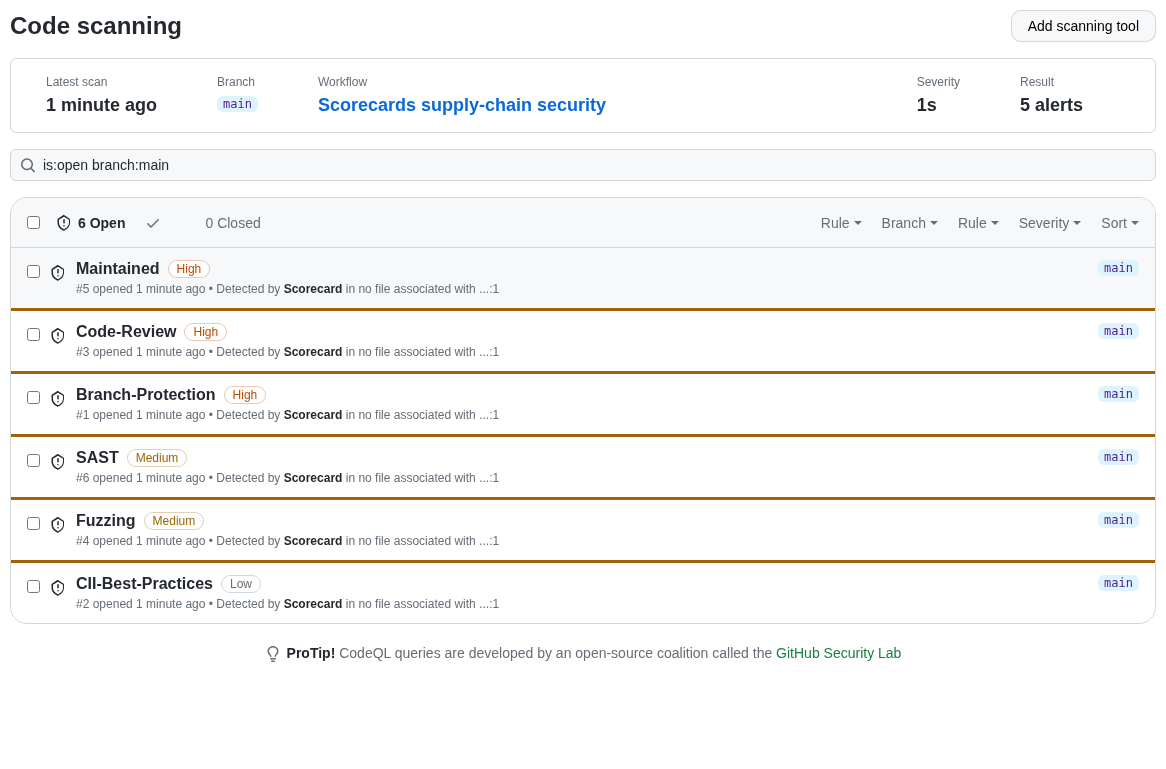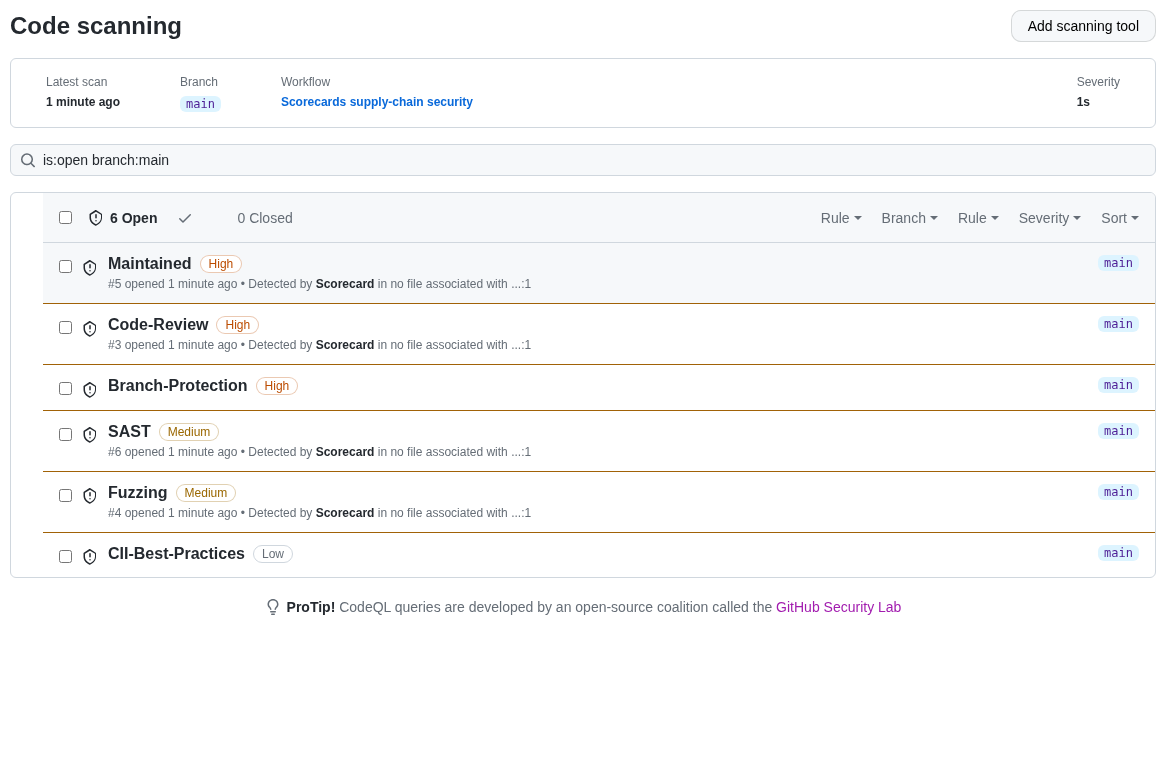--- a/index.html
+++ b/index.html
@@ -3,52 +3,52 @@
 <meta charset="utf-8">
 <style>
 * { box-sizing: border-box; margin: 0; padding: 0; }
 body { font-family: -apple-system, BlinkMacSystemFont, "Segoe UI", Helvetica, Arial, sans-serif; color: #24292f; font-size: 14px; background: #fff; padding: 10px; }
 .header { display: flex; justify-content: space-between; align-items: center; margin-bottom: 16px; }
 .page-title { font-size: 24px; font-weight: 600; }
 .btn { padding: 5px 16px; font-size: 14px; font-weight: 500; border: 1px solid rgba(27,31,36,0.15); border-radius: 10px; background: #f6f8fa; cursor: pointer; line-height: 20px; }
 .summary-box { border: 1px solid #d0d7de; border-radius: 6px; padding: 16px 35px; display: flex; gap: 60px; margin-bottom: 16px; }
 .summary-item { display: flex; flex-direction: column; gap: 6px; }
 .summary-label { color: #656d76; font-size: 12px; }
-.summary-value { font-weight: 600; font-size: 12px; }
+.summary-value { font-weight: 600; font-size: 18px; }
 .summary-value.link { color: #0969da; cursor: pointer; }
 .branch-badge { font-family: ui-monospace, SFMono-Regular, monospace; font-size: 12px; background: #ddf4ff; color: #4c1d95; padding: 1px 6px; border-radius: 6px; font-weight: 400; }
 .search-box { position: relative; margin-bottom: 16px; }
 .search-icon { position: absolute; left: 10px; top: 50%; transform: translateY(-50%); color: #656d76; }
 .search-input { width: 100%; padding: 7px 12px 7px 32px; border: 1px solid #d0d7de; border-radius: 6px; background: #f6f8fa; font-size: 14px; color: #24292f; }
-.list-box { border: 1px solid #d0d7de; border-radius: 6px; overflow: hidden; padding-left: 32px; }
+.list-box { border: 1px solid #d0d7de; border-radius: 17px; overflow: hidden; }
 .list-header { display: flex; align-items: center; padding: 16px; background: #f6f8fa; border-bottom: 1px solid #d0d7de; }
 .list-header-left { display: flex; align-items: center; gap: 12px; }
 .tab-btn { display: flex; align-items: center; gap: 6px; cursor: pointer; padding: 0 4px; }
 .tab-btn.active { font-weight: 600; }
 .tab-btn.inactive { color: #656d76; gap: 44px; }
 .list-header-right { margin-left: auto; display: flex; gap: 20px; }
 .filter-btn { display: flex; align-items: center; gap: 4px; color: #656d76; cursor: pointer; font-size: 14px; }
 .caret { width: 0; height: 0; border-left: 4px solid transparent; border-right: 4px solid transparent; border-top: 4px solid currentColor; }
-.alert-row { display: flex; align-items: flex-start; padding: 12px 16px; border-bottom: 1px solid #a16207; gap: 10px; }
+.alert-row { display: flex; align-items: flex-start; padding: 12px 16px; border-bottom: 3px solid #a16207; gap: 10px; }
 .alert-row:last-child { border-bottom: none; }
 .alert-row.hover { background: #f6f8fa; }
 .checkbox { width: 13px; height: 13px; margin-top: 5px; cursor: pointer; }
 .shield-icon { margin-top: 3px; flex-shrink: 0; }
 .alert-content { flex: 1; }
 .alert-title-row { display: flex; align-items: center; gap: 8px; }
 .alert-title { font-size: 16px; font-weight: 600; cursor: pointer; }
 .severity-badge { padding: 1px 8px; border-radius: 12px; font-size: 12px; font-weight: 500; border: 1px solid; }
 .severity-badge.high { color: #bc4c00; border-color: rgba(188,76,0,0.3); background: #fff; }
 .severity-badge.medium { color: #9a6700; border-color: rgba(154,103,0,0.3); background: #fff; }
 .severity-badge.low { color: #656d76; border-color: #d0d7de; background: #fff; }
 .alert-meta { color: #656d76; font-size: 12px; margin-top: 4px; }
 .alert-right { display: flex; align-items: flex-start; }
 .protip { text-align: center; margin-top: 20px; color: #656d76; font-size: 14px; display: flex; align-items: center; justify-content: center; gap: 6px; }
 .protip strong { color: #24292f; }
-.protip a { color: #a21caf; text-decoration: none; cursor: pointer; }
+.protip a { color: #15803d; text-decoration: none; cursor: pointer; }
 .check-icon { color: #656d76; }
 svg { display: inline-block; vertical-align: middle; }
 </style>
 </head>
 <body>
 
 <div class="header">
   <h1 class="page-title">Code scanning</h1>
   <button class="btn">Add scanning tool</button>
 </div>
@@ -62,20 +62,24 @@
     <span class="summary-label">Branch</span>
     <span><span class="branch-badge">main</span></span>
   </div>
   <div class="summary-item" style="flex:1;">
     <span class="summary-label">Workflow</span>
     <span class="summary-value link">Scorecards supply-chain security</span>
   </div>
   <div class="summary-item">
     <span class="summary-label">Severity</span>
     <span class="summary-value">1s</span>
+  </div>
+  <div class="summary-item" style="min-width:100px;">
+    <span class="summary-label">Result</span>
+    <span class="summary-value">5 alerts</span>
   </div>
 </div>
 
 <div class="search-box">
   <span class="search-icon">
     <svg width="16" height="16" viewBox="0 0 16 16" fill="currentColor">
         <path d="M10.68 11.74a6 6 0 0 1-7.922-8.982 6 6 0 0 1 8.982 7.922l3.04 3.04a.749.749 0 0 1-.326 1.275.749.749 0 0 1-.734-.215ZM11.5 7a4.499 4.499 0 1 0-8.997 0A4.499 4.499 0 0 0 11.5 7Z"></path>
       </svg>
   </span>
   <input class="search-input" value="is:open branch:main" style="">
@@ -161,20 +165,21 @@
       <div class="alert-row">
     <input type="checkbox" class="checkbox" style="">
     <span class="shield-icon"><svg width="16" height="16" viewBox="0 0 16 16" fill="currentColor">
             <path d="M8 0a.75.75 0 0 1 .45.15l5.25 3.5A.75.75 0 0 1 14 4.25v3.5c0 3.5-2.5 6.5-6 8a.75.75 0 0 1-.5 0c-3.5-1.5-6-4.5-6-8v-3.5a.75.75 0 0 1 .3-.6l5.25-3.5A.75.75 0 0 1 8 0Zm0 1.65L3 4.65v3.1c0 2.75 1.85 5.15 5 6.5 3.15-1.35 5-3.75 5-6.5v-3.1ZM8 4a.75.75 0 0 1 .75.75v3a.75.75 0 0 1-1.5 0v-3A.75.75 0 0 1 8 4Zm0 6a.75.75 0 1 1 0 1.5.75.75 0 0 1 0-1.5Z"></path>
           </svg></span>
     <div class="alert-content">
       <div class="alert-title-row">
         <span class="alert-title">Branch-Protection</span>
         <span class="severity-badge high">High</span>
       </div>
+      <div class="alert-meta">#1 opened 1 minute ago • Detected by <strong style="color:#24292f;">Scorecard</strong> in no file associated with ...:1</div>
     </div>
     <div class="alert-right">
       <span class="branch-badge">main</span>
     </div>
   </div>
       <div class="alert-row">
     <input type="checkbox" class="checkbox" style="">
     <span class="shield-icon"><svg width="16" height="16" viewBox="0 0 16 16" fill="currentColor">
             <path d="M8 0a.75.75 0 0 1 .45.15l5.25 3.5A.75.75 0 0 1 14 4.25v3.5c0 3.5-2.5 6.5-6 8a.75.75 0 0 1-.5 0c-3.5-1.5-6-4.5-6-8v-3.5a.75.75 0 0 1 .3-.6l5.25-3.5A.75.75 0 0 1 8 0Zm0 1.65L3 4.65v3.1c0 2.75 1.85 5.15 5 6.5 3.15-1.35 5-3.75 5-6.5v-3.1ZM8 4a.75.75 0 0 1 .75.75v3a.75.75 0 0 1-1.5 0v-3A.75.75 0 0 1 8 4Zm0 6a.75.75 0 1 1 0 1.5.75.75 0 0 1 0-1.5Z"></path>
           </svg></span>
@@ -208,20 +213,21 @@
       <div class="alert-row">
     <input type="checkbox" class="checkbox" style="">
     <span class="shield-icon"><svg width="16" height="16" viewBox="0 0 16 16" fill="currentColor">
             <path d="M8 0a.75.75 0 0 1 .45.15l5.25 3.5A.75.75 0 0 1 14 4.25v3.5c0 3.5-2.5 6.5-6 8a.75.75 0 0 1-.5 0c-3.5-1.5-6-4.5-6-8v-3.5a.75.75 0 0 1 .3-.6l5.25-3.5A.75.75 0 0 1 8 0Zm0 1.65L3 4.65v3.1c0 2.75 1.85 5.15 5 6.5 3.15-1.35 5-3.75 5-6.5v-3.1ZM8 4a.75.75 0 0 1 .75.75v3a.75.75 0 0 1-1.5 0v-3A.75.75 0 0 1 8 4Zm0 6a.75.75 0 1 1 0 1.5.75.75 0 0 1 0-1.5Z"></path>
           </svg></span>
     <div class="alert-content">
       <div class="alert-title-row">
         <span class="alert-title">CII-Best-Practices</span>
         <span class="severity-badge low">Low</span>
       </div>
+      <div class="alert-meta">#2 opened 1 minute ago • Detected by <strong style="color:#24292f;">Scorecard</strong> in no file associated with ...:1</div>
     </div>
     <div class="alert-right">
       <span class="branch-badge">main</span>
     </div>
   </div>
     </div>
 </div>
 
 <div class="protip">
   <span>

